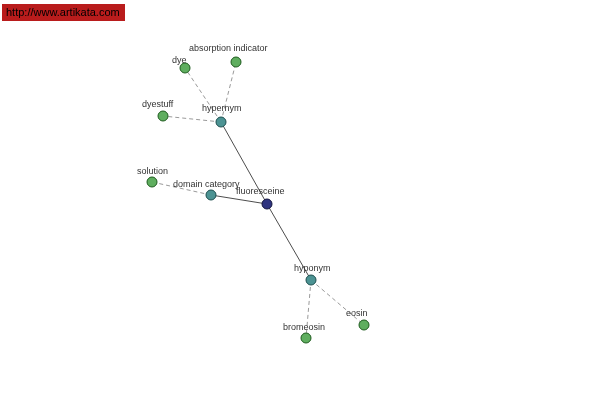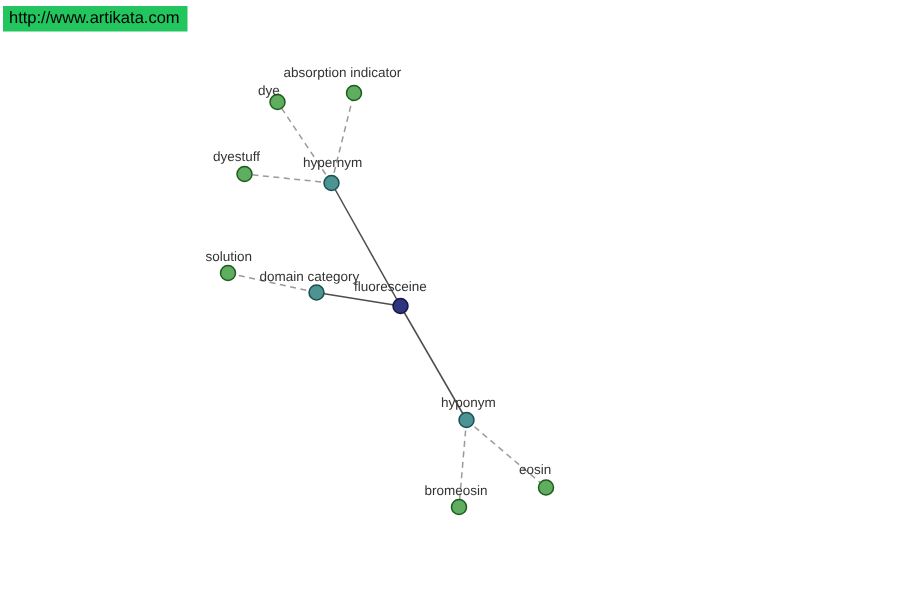--- a/index.html
+++ b/index.html
@@ -4,21 +4,21 @@
 <style>
   html,body{margin:0;padding:0;}
   body{
     width:600px;height:400px;
     background:#ffffff;
     font-family:"Liberation Sans", sans-serif;
     position:relative;overflow:hidden;
   }
   .url-badge{
     position:absolute;left:2px;top:4px;
-    background:#22c55e;
+    background:#b91c1c;
     color:#000000;
     font-size:11px;
     padding:2px 5px 3px 4px;
     white-space:nowrap;
   }
   #graph-svg{position:absolute;left:0;top:0;}
   .edge{fill:none;stroke-width:1;}
   .edge.solid{stroke:#4d4d4d;}
   .edge.dashed{stroke:#9a9a9a;stroke-dasharray:4 3;}
   .node-circle{stroke-width:1;}

